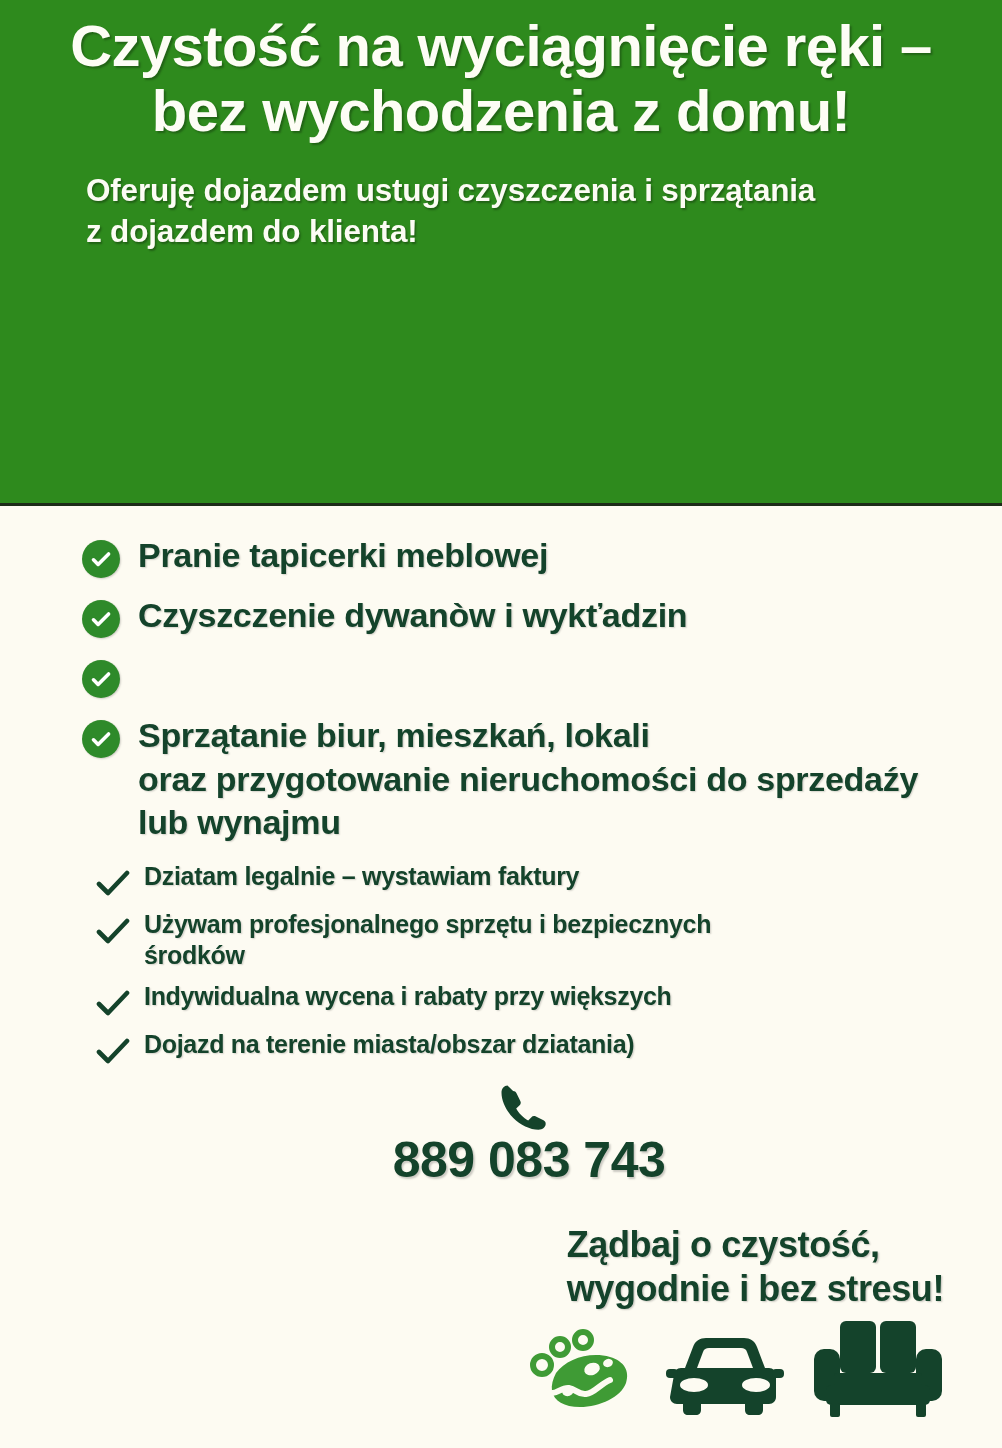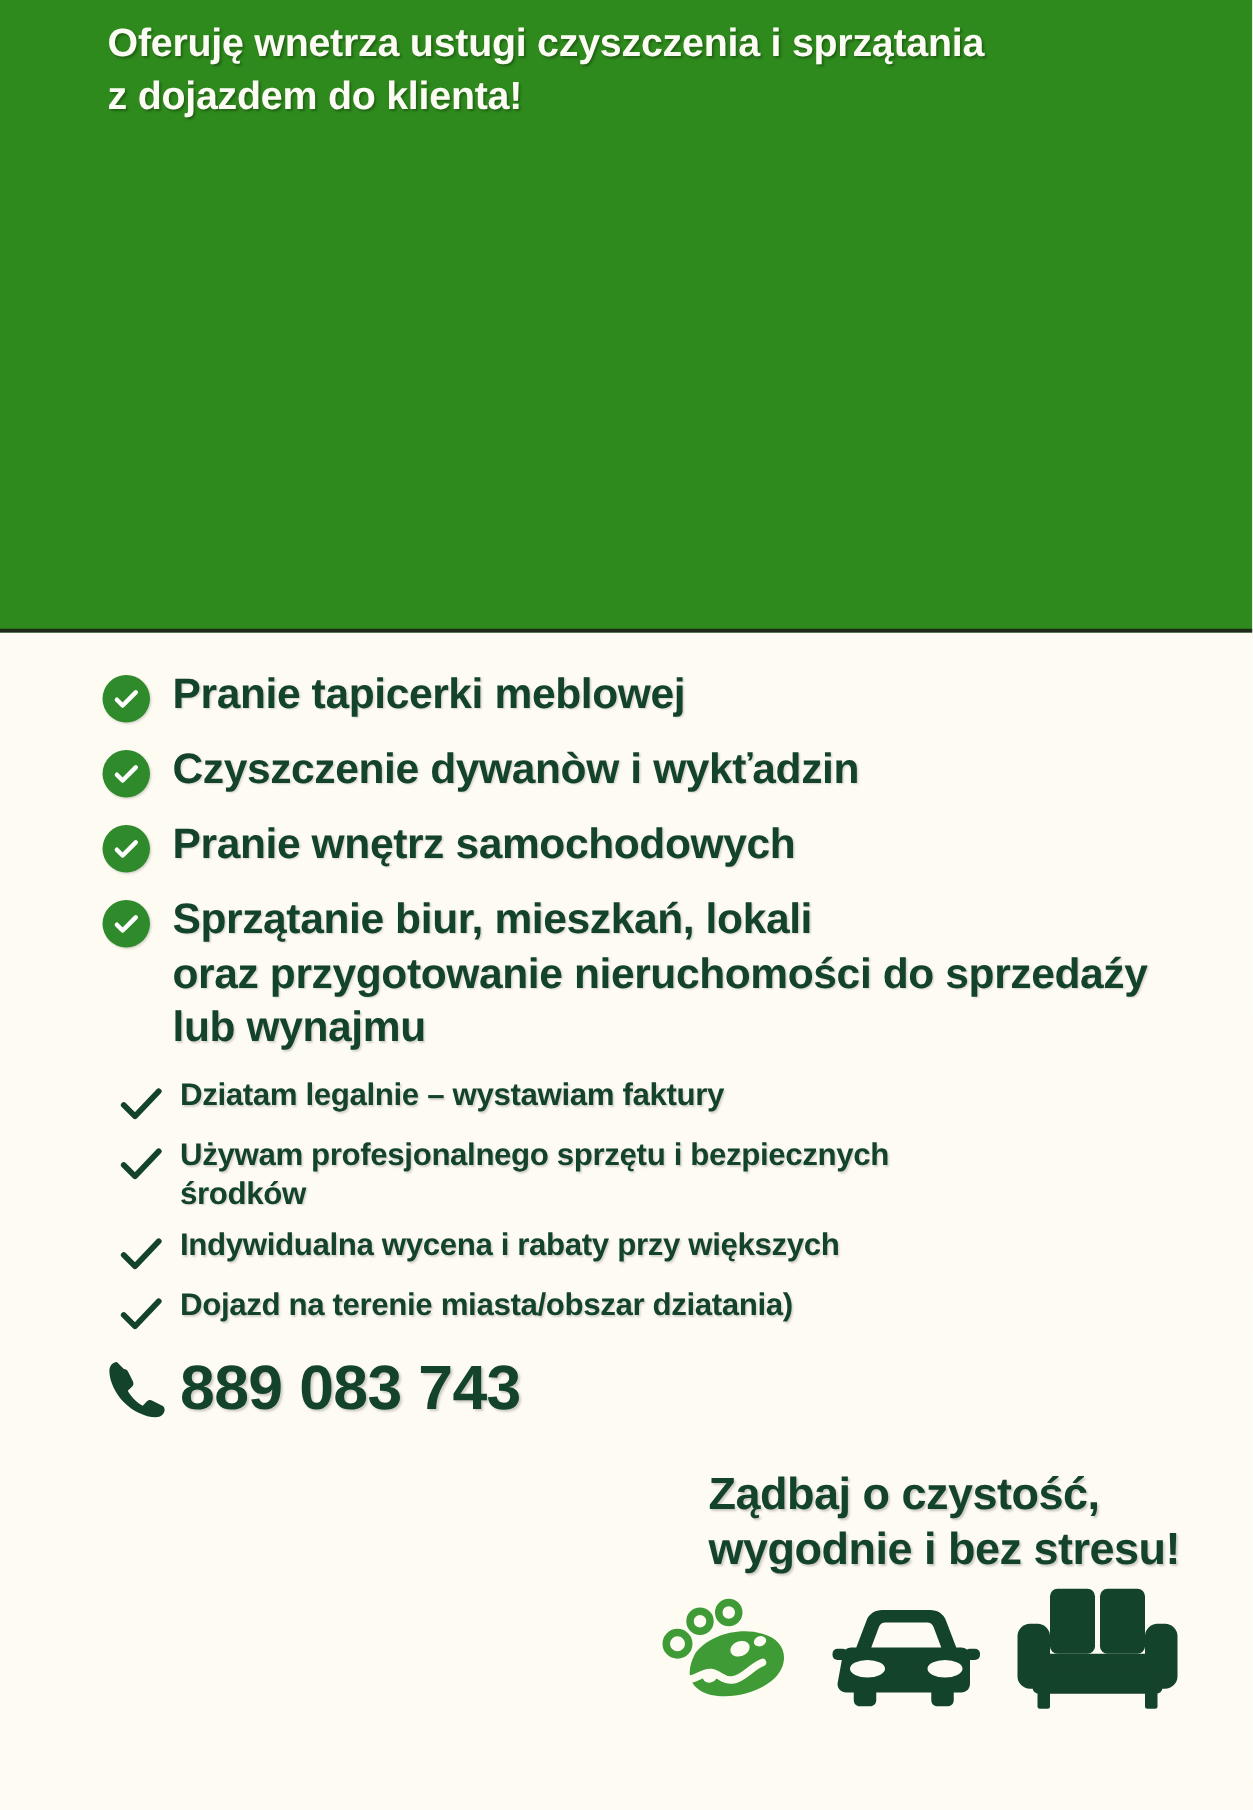--- a/index.html
+++ b/index.html
@@ -120,20 +120,21 @@
     font-size: 38px;
     font-weight: bold;
     letter-spacing: -0.5px;
     margin: 16px 0 0 56px;
     text-shadow: 1.4px 1.4px 1.8px rgba(0,0,0,0.2);
   }
   .phone-row {
     display: flex;
     align-items: center;
     margin: 14px 0 0 56px;
+    flex-direction: column;
   }
   .phone-ico { width: 46px; height: 50px; margin-right: 12px; }
   .phone-ico svg { width: 46px; height: 50px; display: block; }
   .phone-num {
     color: #14432b;
     font-size: 50px;
     font-weight: bold;
     letter-spacing: -0.5px;
     text-shadow: 1.6px 1.6px 2px rgba(0,0,0,0.2);
   }
@@ -160,24 +161,28 @@
   .ico-sponge svg { width: 112px; height: 96px; display: block; }
   .ico-car svg { width: 122px; height: 90px; display: block; }
   .ico-sofa svg { width: 132px; height: 104px; display: block; }
 </style>
 </head>
 <body>
 
 <div class="flyer">
 
   <div class="hero">
+    <h1 class="hero-title">
+      <span class="line1">Czystość na wyciągnięcie ręki –</span>
+      <span class="line2">bez wychodzenia z domu!</span>
+    </h1>
 
 
     <p class="hero-para">
-      <span>Oferuję wnetrza ustugi czyszczenia i sprzątania</span>
+      <span>Oferuję dojazdem ustugi czyszczenia i sprzątania</span>
       <span>z dojazdem do klienta!</span>
     </p>
   </div>
 
   <div class="body-area">
 
     <ul class="list-circle">
       <li>
         <span class="badge">
           <svg viewBox="0 0 24 24" aria-hidden="true">
@@ -198,23 +203,20 @@
         <span class="li-text">
           <span>Czyszczenie dywanòw i wykťadzin</span>
         </span>
       </li>
 
       <li>
         <span class="badge">
           <svg viewBox="0 0 24 24" aria-hidden="true">
               <path d="M4.5 12.8l4.6 4.6L19.6 6.9" fill="none" stroke="#ffffff" stroke-width="3.6" stroke-linecap="round" stroke-linejoin="round"></path>
             </svg>
-        </span>
-        <span class="li-text">
-          <span>Pranie wnętrz samochodowych</span>
         </span>
       </li>
 
       <li>
         <span class="badge">
           <svg viewBox="0 0 24 24" aria-hidden="true">
               <path d="M4.5 12.8l4.6 4.6L19.6 6.9" fill="none" stroke="#ffffff" stroke-width="3.6" stroke-linecap="round" stroke-linejoin="round"></path>
             </svg>
         </span>
         <span class="li-text">

